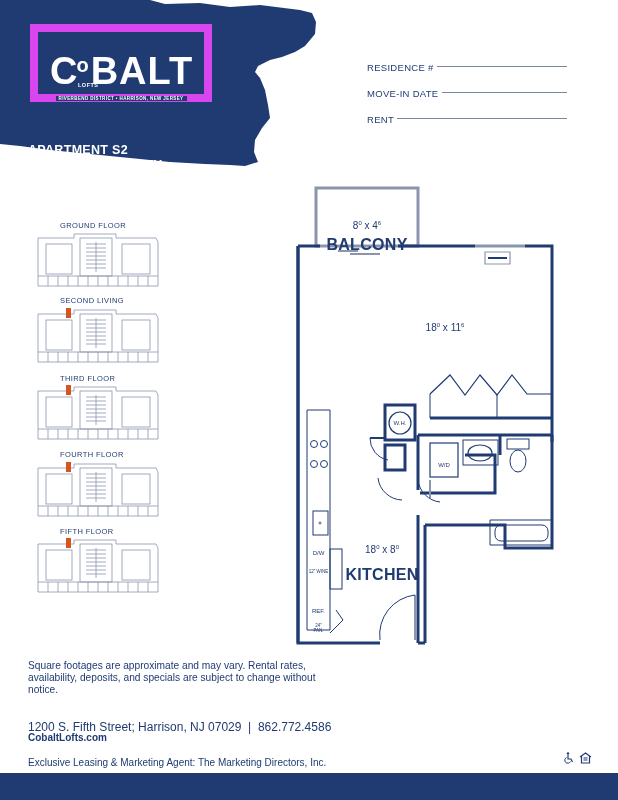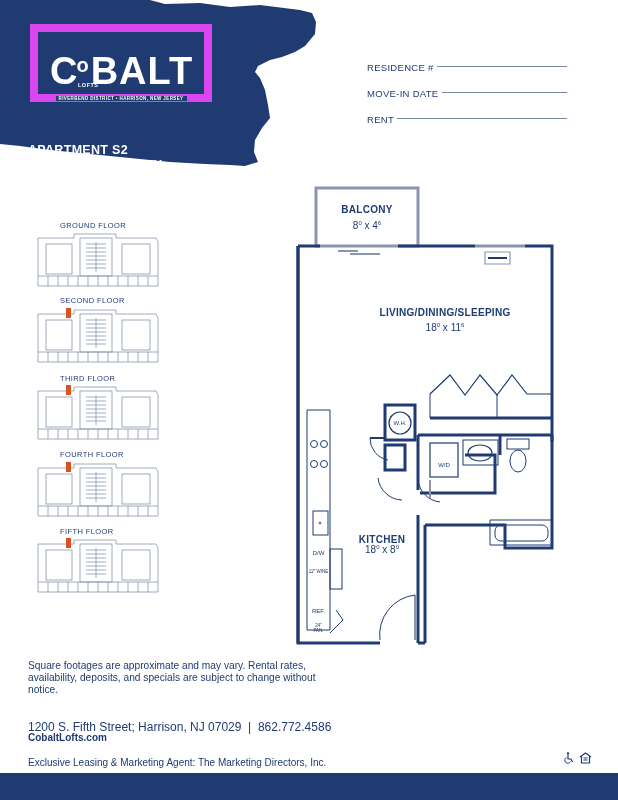--- a/index.html
+++ b/index.html
@@ -19,21 +19,21 @@
 
   .form { position: absolute; left: 367px; top: 54px; width: 200px; }
   .form-row { position: relative; height: 26px; display: flex; align-items: center; font-size: 9.5px; color: #1f3b72; letter-spacing: 0.3px; }
   .form-row .label { white-space: nowrap; padding-right: 3px; }
   .form-row .line { flex: 1; border-bottom: 1px solid #7a879f; margin-bottom: 2px; height: 1px; }
 
   .floor-label { position: absolute; left: 36px; font-size: 7.5px; font-weight: normal; color: #1f3b72; letter-spacing: 0.4px; margin-left: 24px; }
   .floor-plan { position: absolute; left: 34px; width: 128px; height: 60px; }
 
   .plan { position: absolute; left: 290px; top: 180px; width: 270px; height: 470px; }
-  .room-label { position: absolute; font-weight: bold; color: #1f3b72; font-size: 10px; text-align: center; letter-spacing: 0.3px; }
+  .room-label { position: absolute; font-weight: bold; color: #1f3b72; font-size: 16px; text-align: center; letter-spacing: 0.3px; margin-top: 32px; }
   .room-dim { position: absolute; color: #1f3b72; font-size: 10px; text-align: center; }
   .room-dim sup { font-size: 6px; }
   .tiny { position: absolute; font-size: 6px; color: #1f3b72; text-align: center; }
   .tinier { position: absolute; font-size: 4.5px; color: #1f3b72; text-align: center; line-height: 5px; }
 
   .disclaimer { position: absolute; left: 28px; top: 660px; width: 290px; font-size: 10.2px; line-height: 12px; color: #1f3b72; }
   .address { position: absolute; left: 28px; top: 720px; font-size: 12px; color: #1f3b72; }
   .website { position: absolute; left: 28px; top: 732px; font-size: 10px; font-weight: bold; color: #1f3b72; }
   .agent { position: absolute; left: 28px; top: 757px; font-size: 10px; color: #1f3b72; }
   .icons { position: absolute; left: 563px; top: 752px; display: flex; gap: 4px; }
@@ -66,21 +66,21 @@
     <span class="label">MOVE-IN DATE</span>
     <span class="line"></span>
   </div>
   <div class="form-row">
     <span class="label">RENT</span>
     <span class="line"></span>
   </div>
 </div>
 
 <div class="floor-label" style="top:221px">GROUND FLOOR</div>
-<div class="floor-label" style="top:296px">SECOND FLOOR</div>
+<div class="floor-label" style="top:296px">SECOND LIVING</div>
 <div class="floor-label" style="top:374px">THIRD FLOOR</div>
 <div class="floor-label" style="top:450px">FOURTH FLOOR</div>
 <div class="floor-label" style="top:527px">FIFTH FLOOR</div>
 
 <svg class="floor-plan" style="top:230px" viewBox="0 0 128 60">
   <g fill="none" stroke="#8b95ad" stroke-width="0.8">
     <path d="M4,8 L40,8 L40,4 L82,4 L82,8 L122,8 L124,12 L124,56 L4,56 Z"></path>
     <rect x="46" y="8" width="32" height="38"></rect>
     <rect x="12" y="14" width="26" height="30"></rect>
       <rect x="88" y="14" width="28" height="30"></rect>
@@ -198,21 +198,20 @@
       <path d="M125,415 A40,40 0 0 0 90,460" stroke-width="1"></path>
 
       <path d="M140,300 L140,318" stroke-width="2" stroke="#8b95ad"></path>
       <path d="M128,300 A25,25 0 0 0 150,322" stroke-width="1"></path>
     </g>
   </svg>
 
   <div class="room-label" style="left:26px; top:24px; width:102px">BALCONY</div>
   <div class="room-dim" style="left:26px; top:40px; width:102px"><span>8</span><sup>0</sup> x <span>4</span><sup>6</sup></div>
 
-  <div class="room-label" style="left:55px; top:127px; width:200px">LIVING/DINING/SLEEPING</div>
   <div class="room-dim" style="left:55px; top:142px; width:200px"><span>18</span><sup>0</sup> x <span>11</span><sup>6</sup></div>
 
   <div class="room-label" style="left:52px; top:354px; width:80px">KITCHEN</div>
   <div class="room-dim" style="left:52px; top:364px; width:80px"><span>18</span><sup>0</sup> x <span>8</span><sup>0</sup></div>
 
   <div class="tiny" style="left:98px; top:240px; width:24px">W.H.</div>
   <div class="tiny" style="left:140px; top:282px; width:28px">W/D</div>
   <div class="tiny" style="left:17px; top:370px; width:23px">D/W</div>
   <div class="tinier" style="left:17px; top:389px; width:23px">12" WINE</div>
   <div class="tiny" style="left:17px; top:428px; width:23px">REF.</div>

